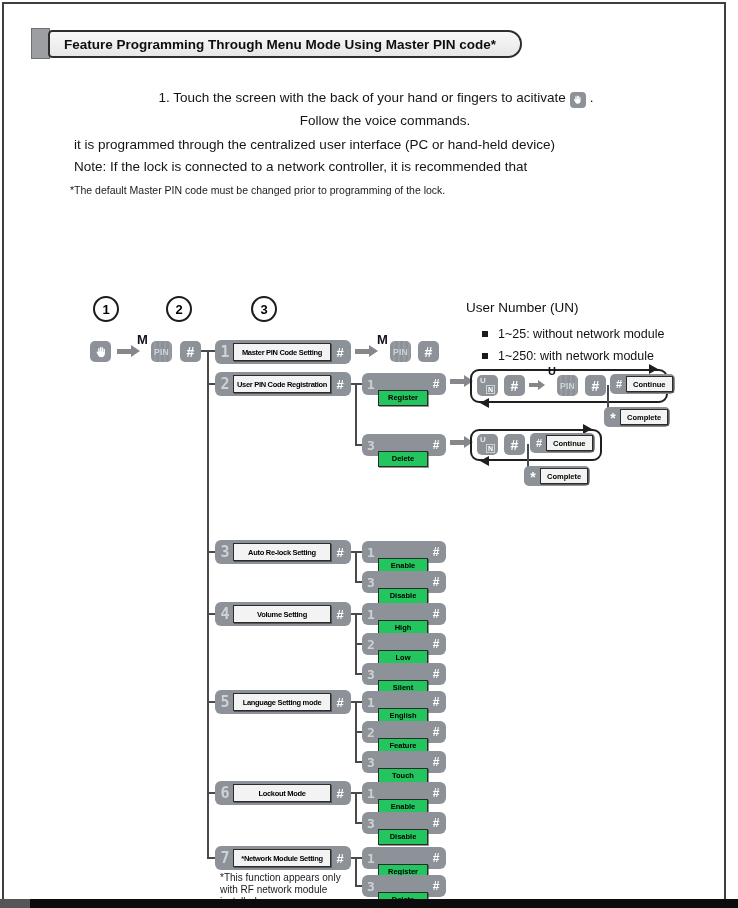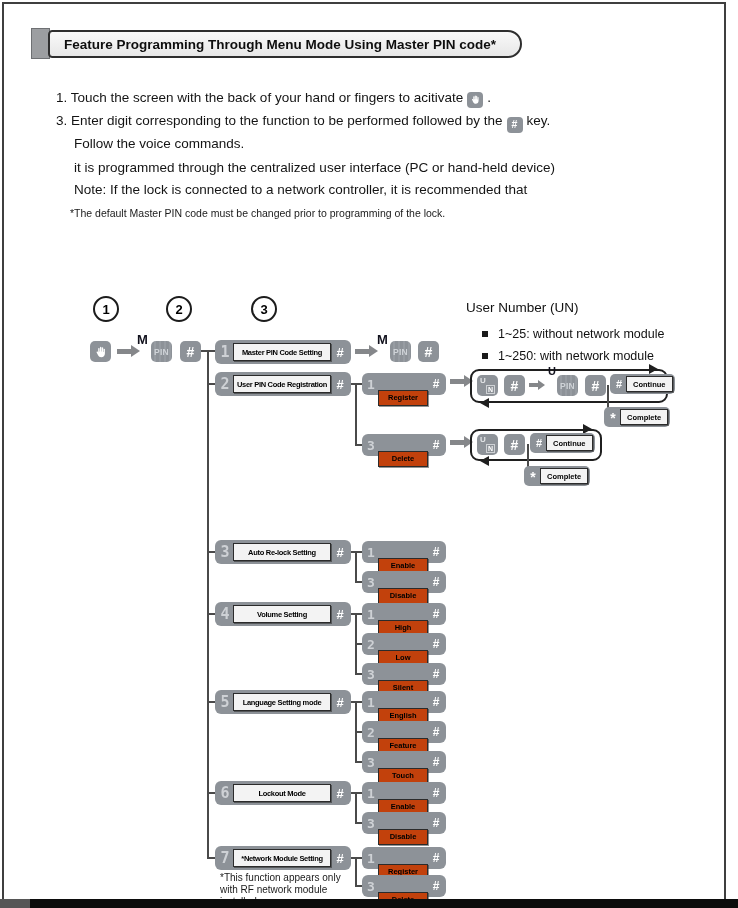--- a/index.html
+++ b/index.html
@@ -7,21 +7,21 @@
   .page { position:relative; width:738px; height:908px; background:#fff; overflow:hidden; }
   .page-border { position:absolute; left:2px; top:2px; width:724px; height:904px; border:2px solid #3f3f3f; }
 
   
   .header-square { position:absolute; left:31px; top:28px; width:19px; height:31px; background:#9c9ea1; border:1px solid #6e7073; }
   .header-box { position:absolute; left:48px; top:30px; width:474px; height:28px; background:linear-gradient(#f9f9f9,#e7e7e7); border:2px solid #2e2e2e; border-radius:5px 16px 16px 5px; display:flex; align-items:center; padding-left:14px; }
   .header-title { font-size:13.5px; font-weight:bold; color:#0e0e0e; }
 
   
   .instructions { position:absolute; left:56px; top:86px; width:640px; font-size:13.5px; color:#141414; }
-  .iline { height:23px; line-height:23px; white-space:nowrap; }
+  .iline { height:23px; line-height:23px; white-space:nowrap;text-align:center; }
   .indent { padding-left:18px; }
   .note { margin-top:2px; }
   .note div { height:22px; line-height:22px; }
   .footnote { margin-top:6px; padding-left:14px; font-size:10.5px; color:#1a1a1a; }
   .inline-key { display:inline-flex; width:16px; height:16px; background:#8d9298; border-radius:4px; color:#fff; align-items:center; justify-content:center; font-size:10.5px; font-weight:bold; vertical-align:-3px; margin:0 4px; }
   .ital { font-style:italic; }
 
   
   .legend-title { position:absolute; left:466px; top:300px; font-size:13.5px; color:#111; }
   .legend-item { position:absolute; font-size:12.5px; color:#111; }
@@ -45,21 +45,21 @@
   .arrow.small { width:10px; height:4px; }
   .arrow.small::after { right:-6px; top:-3px; border-left:7px solid #85878a; border-top:5px solid transparent; border-bottom:5px solid transparent; }
 
   
   .mbox { position:absolute; height:24px; background:#8d9298; border-radius:6px; display:flex; align-items:center; padding:0 2px; }
   .mbox .digit { width:16px; text-align:center; font-family:"DejaVu Sans Mono", monospace; font-size:15px; font-weight:bold; color:#ced1d5; }
   .mbox .mlabel { flex:1; height:18px; background:#f3f3f3; border:1px solid #2b2b2b; box-shadow:1px 1px 0 rgba(40,40,40,0.55); display:flex; align-items:center; justify-content:center; font-size:7.5px; font-weight:bold; color:#000; letter-spacing:-0.3px; white-space:nowrap; overflow:hidden; }
   .mbox .mhash { width:18px; text-align:center; font-size:13px; font-weight:bold; color:#fff; }
   .sbox { position:absolute; width:84px; height:22px; background:#8d9298; border-radius:6px; display:flex; align-items:center; padding:0 2px; }
   .sbox .digit { width:14px; text-align:center; font-family:"DejaVu Sans Mono", monospace; font-size:13px; font-weight:bold; color:#ced1d5; }
-  .sbox .mlabel { flex:1; height:16px; background:#c2410c; border:1px solid #2b2b2b; box-shadow:1px 1px 0 rgba(40,40,40,0.5); display:flex; align-items:center; justify-content:center; font-size:7.5px; font-weight:bold; color:#000; white-space:nowrap;margin-top:27px; }
+  .sbox .mlabel { flex:1; height:16px; background:#22c55e; border:1px solid #2b2b2b; box-shadow:1px 1px 0 rgba(40,40,40,0.5); display:flex; align-items:center; justify-content:center; font-size:7.5px; font-weight:bold; color:#000; white-space:nowrap;margin-top:27px; }
   .sbox .mhash { width:16px; text-align:center; font-size:12px; font-weight:bold; color:#fff; }
 
   
   .cap { position:absolute; height:20px; background:#8d9298; border-radius:5px; display:flex; align-items:center; padding:0 2px; }
   .cap .ckey { width:14px; text-align:center; color:#fff; font-weight:bold; font-size:11px; }
   .cap .ckey.star { font-size:14px; transform:translateY(1px); }
   .cap .clabel { height:16px; background:#f3f3f3; border:1px solid #2b2b2b; box-shadow:1px 1px 0 rgba(40,40,40,0.5); font-size:7.5px; font-weight:bold; color:#000; display:flex; align-items:center; justify-content:center; padding:0 6px; white-space:nowrap; }
 
   
   .loop { position:absolute; border:2px solid #1f1f1f; border-radius:9px; }
@@ -89,23 +89,20 @@
   </div>
 
   <div class="instructions">
     <div class="iline">
       <span>1. Touch the screen with the back of your hand or fingers to acitivate</span><span class="inline-key">
           <svg width="11" height="11" viewBox="0 0 24 24">
             <path fill="#fff" d="M7.2 12.5V6.2c0-.66.54-1.2 1.2-1.2s1.2.54 1.2 1.2v5h.7V4.4c0-.66.54-1.2 1.2-1.2s1.2.54 1.2 1.2v6.8h.7V5.2c0-.66.54-1.2 1.2-1.2s1.2.54 1.2 1.2v6.6h.7V7.4c0-.61.5-1.1 1.1-1.1s1.1.49 1.1 1.1v7.1c0 4.1-2.6 6.6-6.2 6.6-2.8 0-4.4-1.4-5.7-3.9l-2.3-4.5c-.3-.58-.05-1.3.55-1.58.52-.25 1.14-.08 1.47.4l1.68 2.48z"></path>
           </svg>
         </span><span>.</span>
     </div>
-    <div class="iline">
-      <span>3. Enter digit corresponding to the function to be performed followed by the</span><span class="inline-key">#</span><span>key.</span>
-    </div>
     <div class="iline indent">Follow the voice commands.</div>
     <div class="note indent">
       <div>it is programmed through the centralized user interface (PC or hand-held device)</div>
       <div>Note: If the lock is connected to a network controller, it is recommended that</div>
     </div>
     <div class="footnote">*The default Master PIN code must be changed prior to programming of the lock.</div>
   </div>
 
   <div class="legend-title">User Number (UN)</div>
   <div class="legend-item" style="left:482px; top:327px;">

